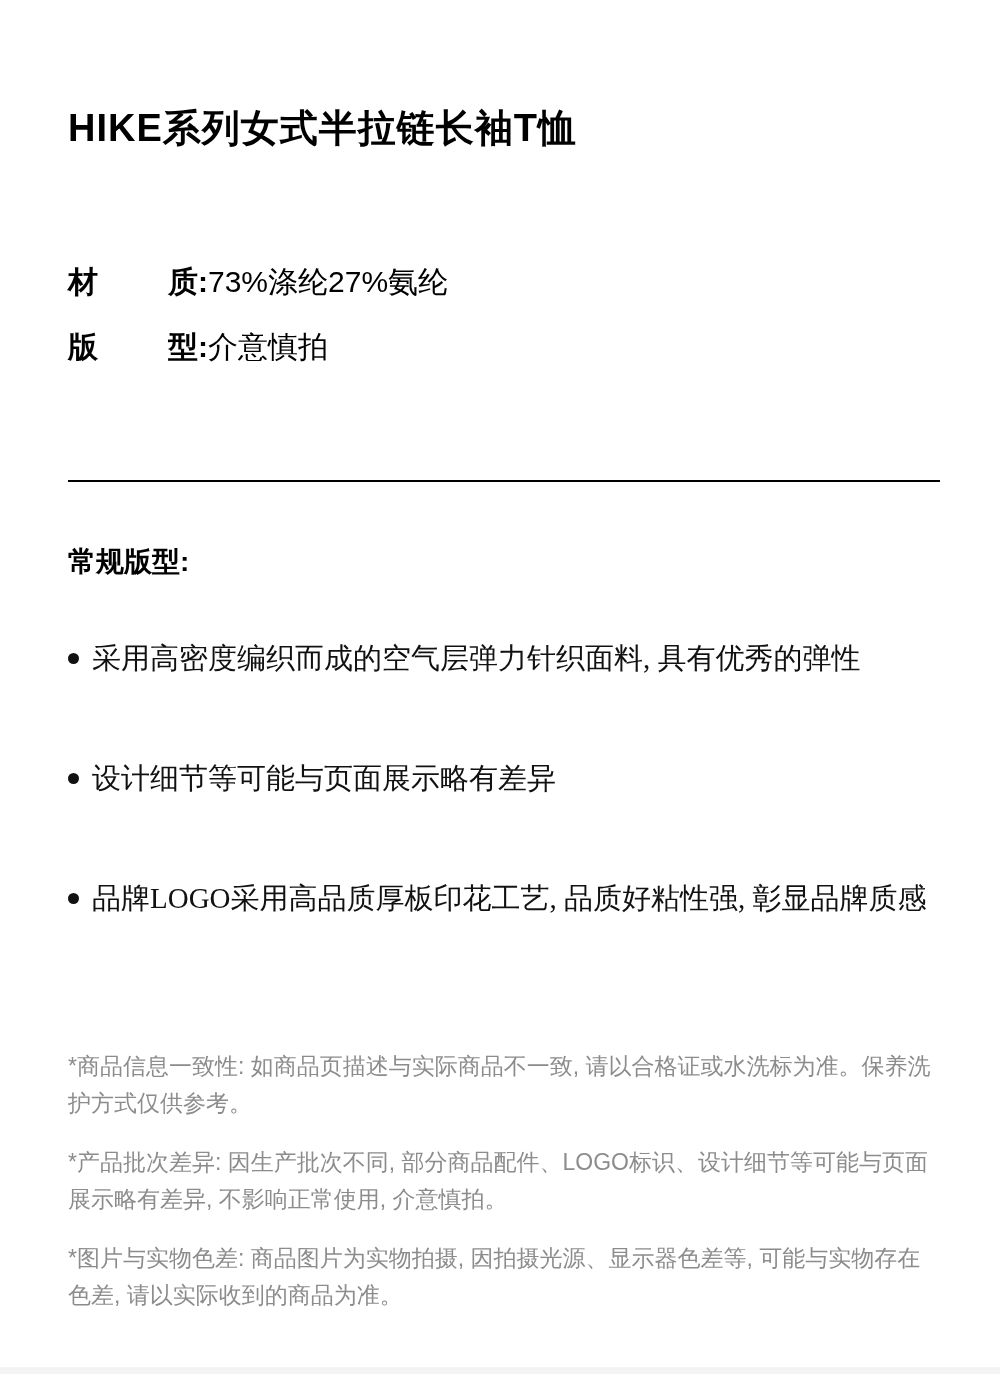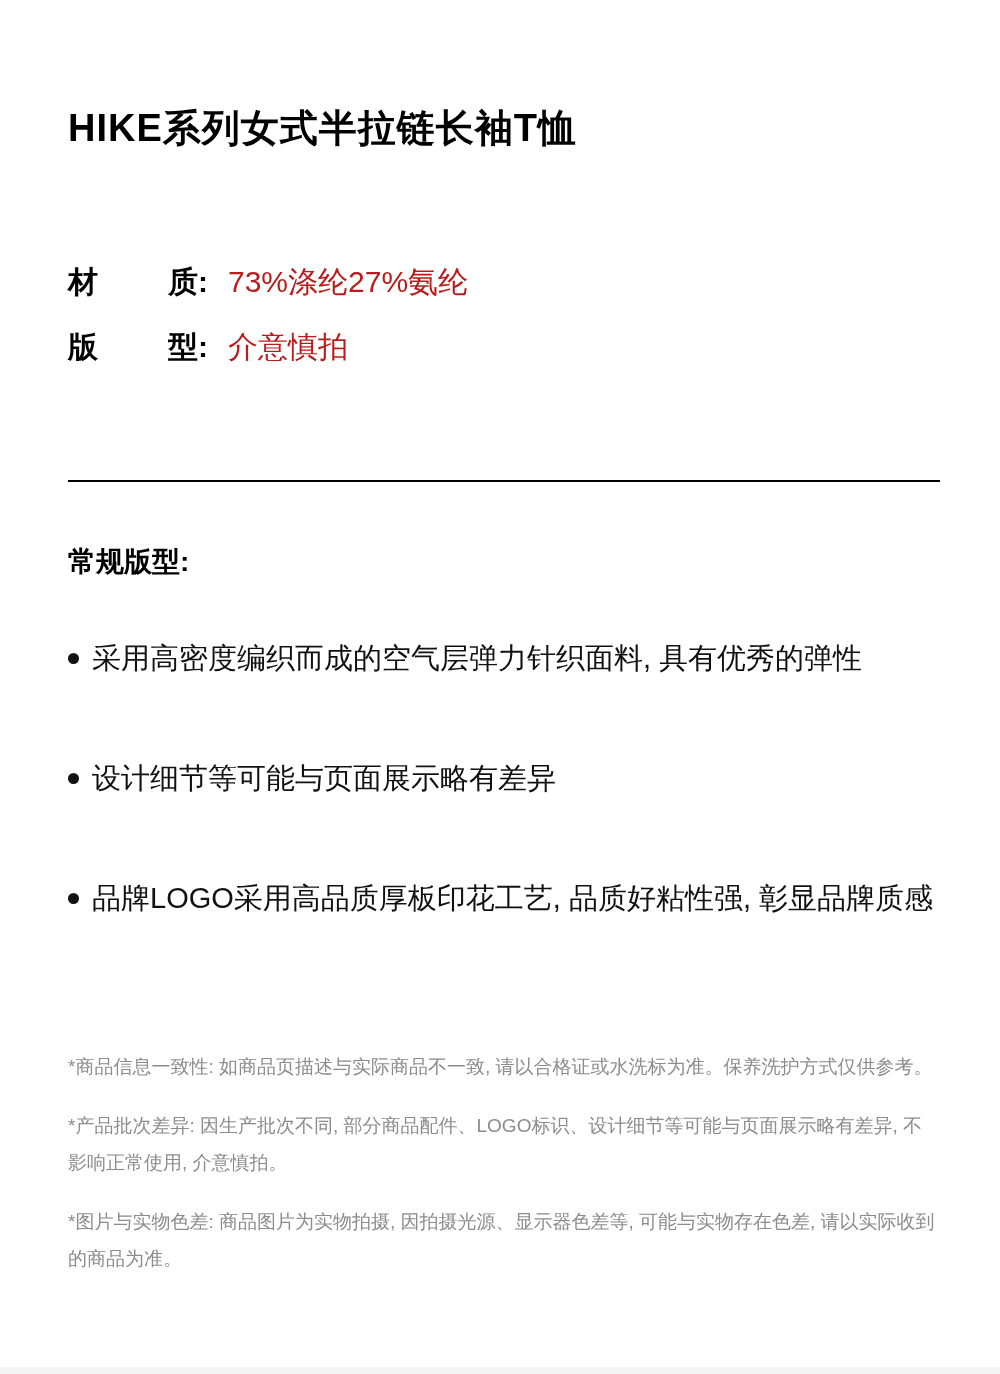--- a/index.html
+++ b/index.html
@@ -32,23 +32,22 @@
     margin-bottom: 25px;
   }
   .spec-label {
     display: flex;
     justify-content: space-between;
     width: 140px;
     font-weight: 700;
     flex-shrink: 0;
   }
   .spec-value {
-    margin-left: 20px;
     font-weight: 400;
-    color: #b91c1c;
+    color: #000000;
     text-align: center;
   }
   .divider {
     border: none;
     border-top: 2px solid #000000;
     margin-top: 113px;
     width: 872px;
   }
   .features-heading {
     margin-top: 61px;
@@ -61,33 +60,34 @@
     list-style: none;
     margin-top: 57px;
   }
   .feature-item {
     display: flex;
     align-items: flex-end;
     font-size: 29px;
     line-height: 40px;
     color: #111111;
     margin-bottom: 80px;
+    font-family: Liberation Serif, serif;
   }
   .bullet-dot {
     width: 11px;
     height: 11px;
     border-radius: 50%;
     background: #111111;
     margin-right: 13px;
     flex-shrink: 0;
     align-self: center;
   }
   .disclaimers { margin-top: 130px; }
   .disclaimer {
-    font-size: 19px;
+    font-size: 23px;
     line-height: 37px;
     color: #8c8c8c;
     margin-bottom: 22px;
     max-width: 880px;
     margin-top: 20px;
   }
   .bottom-strip {
     position: absolute;
     left: 0;
     bottom: 0;

